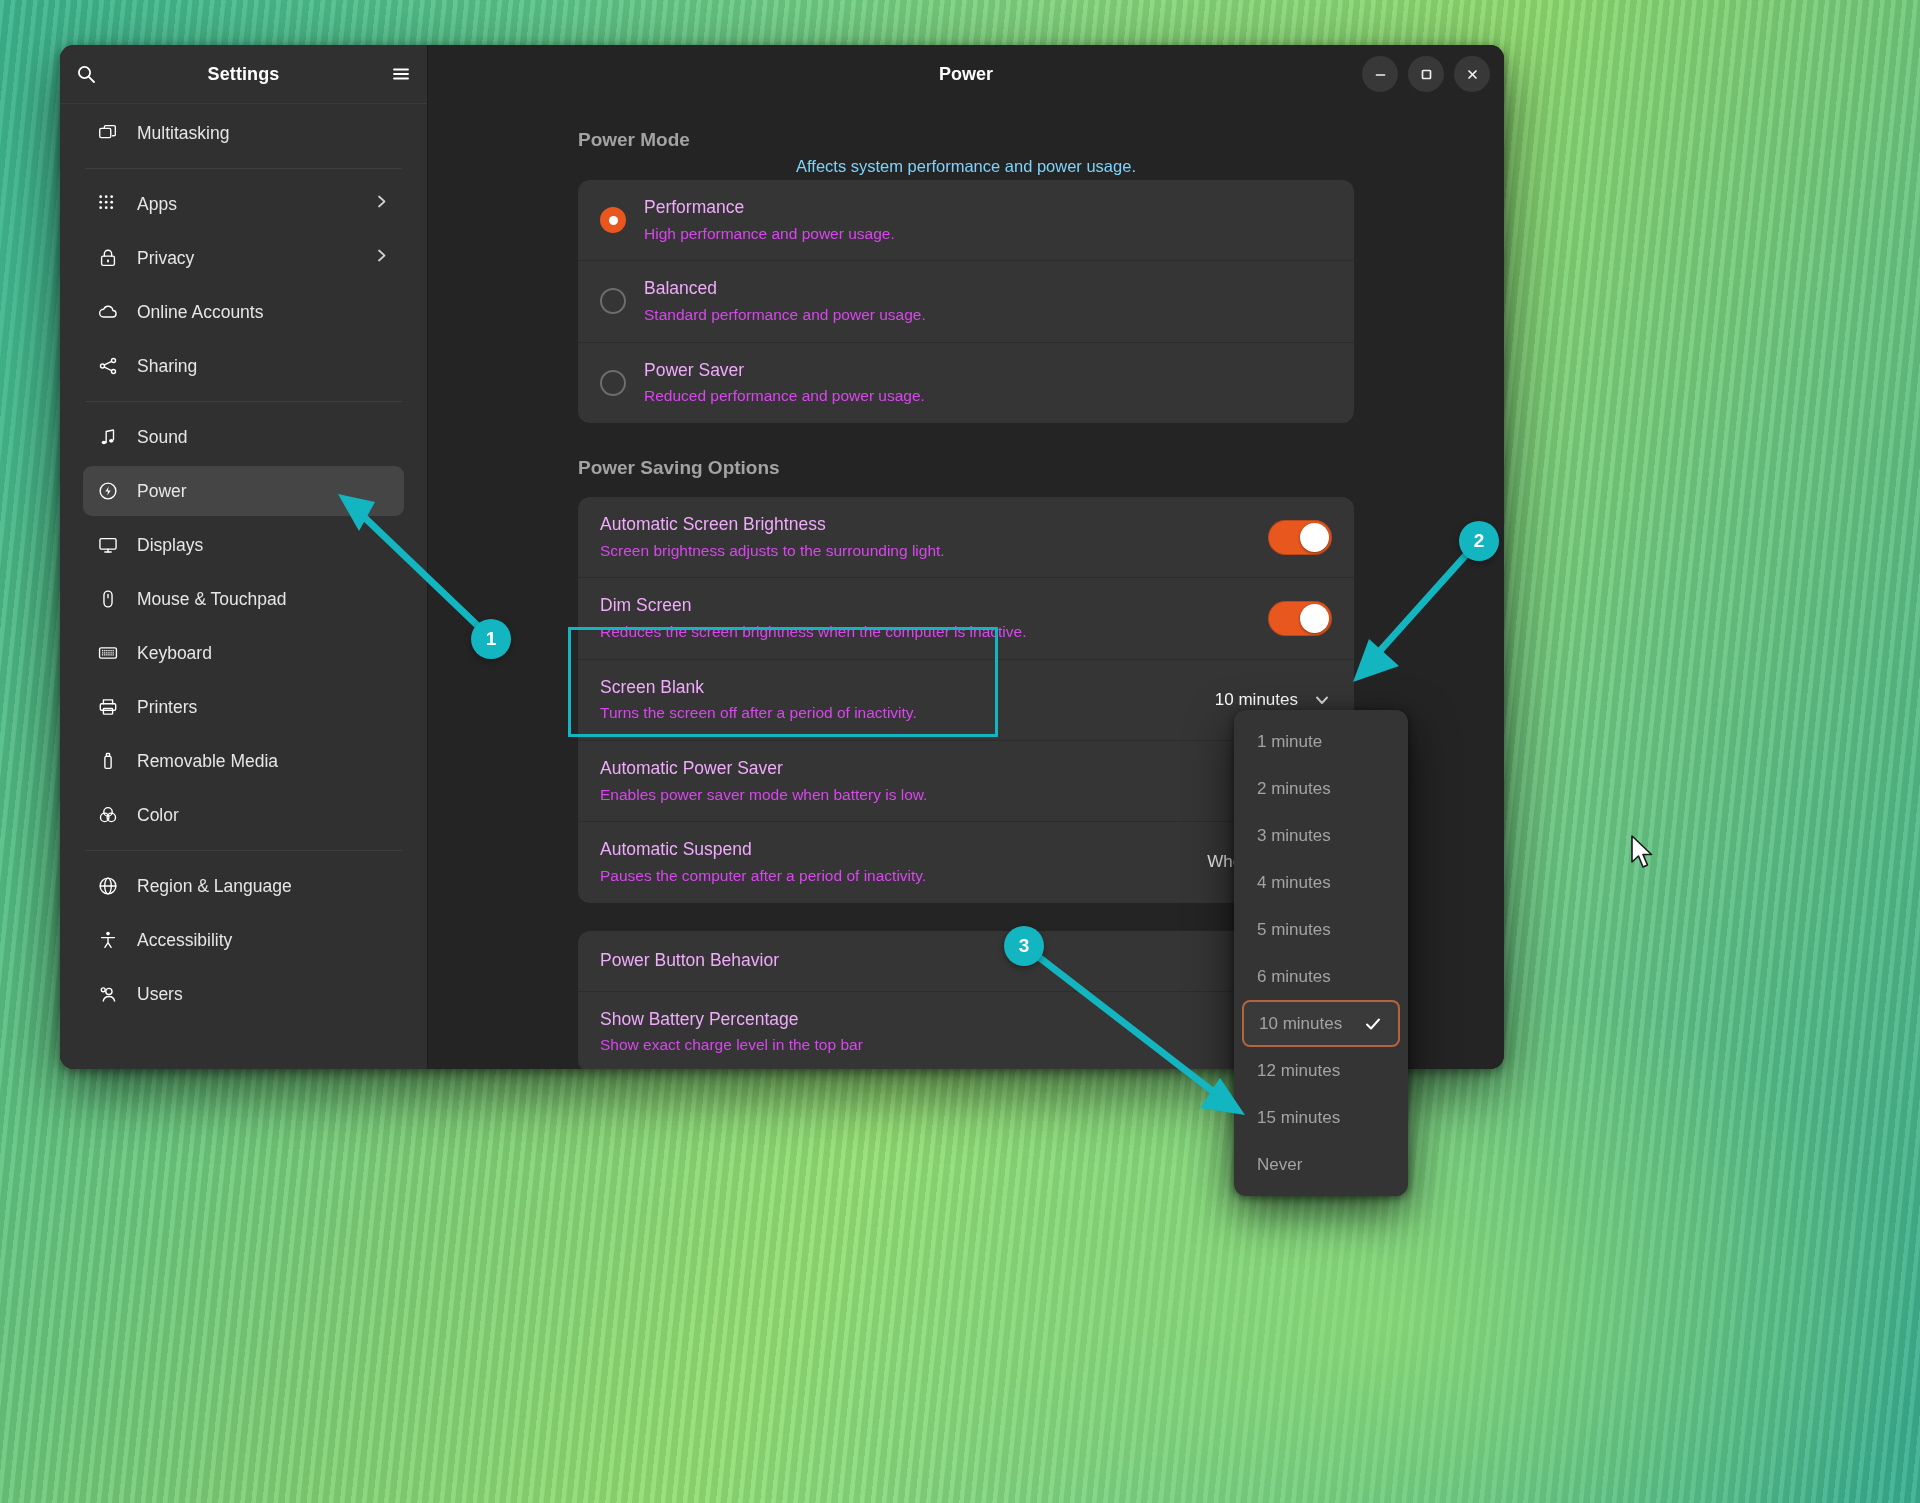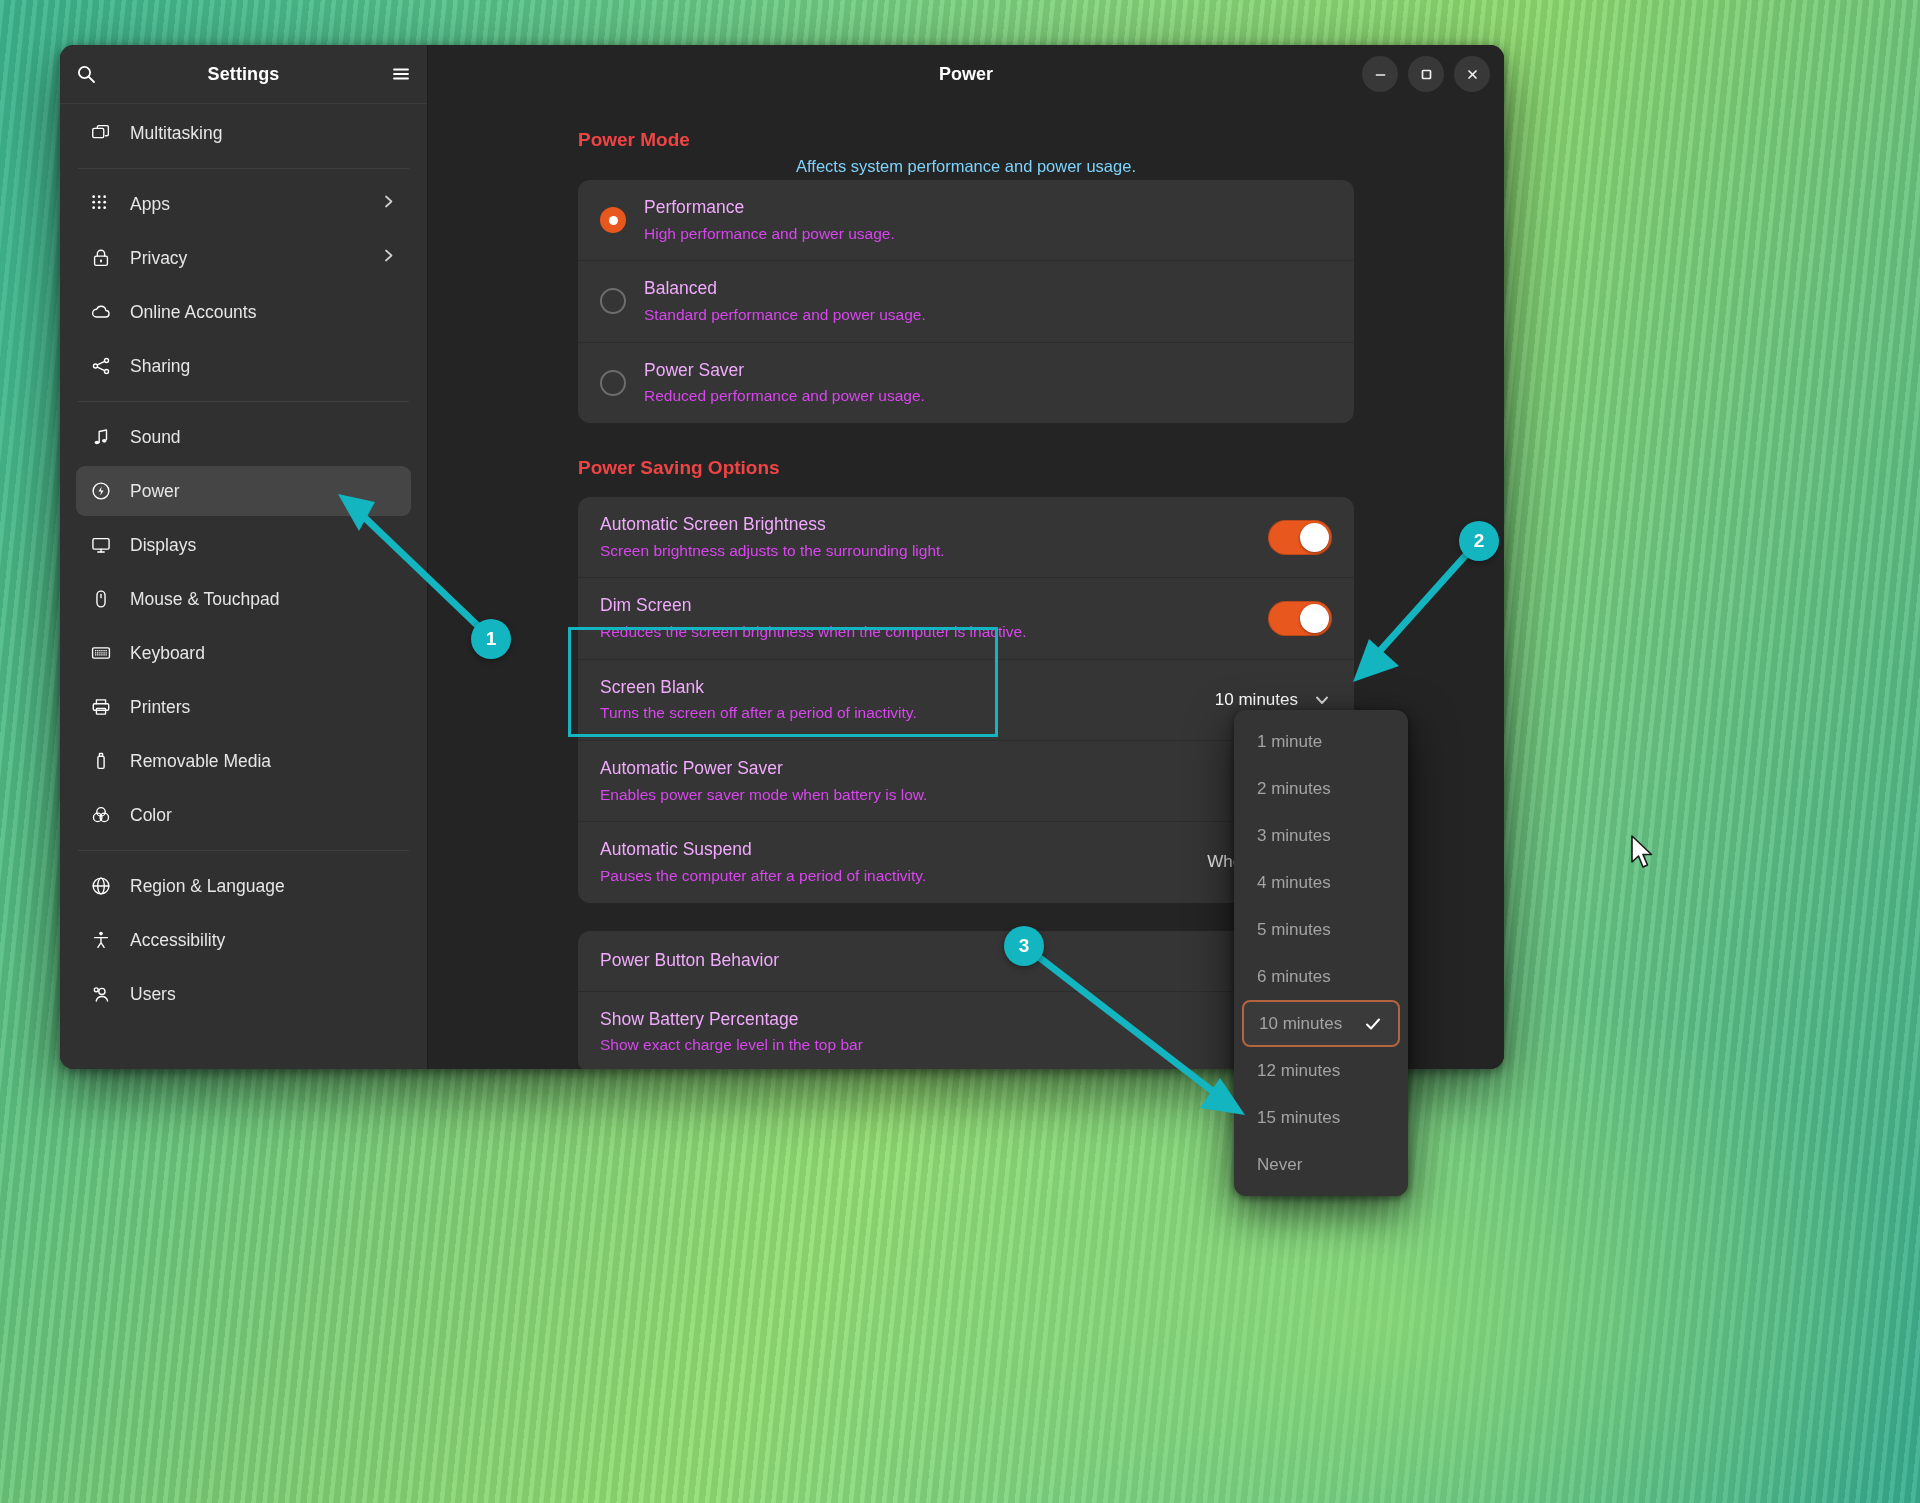--- a/index.html
+++ b/index.html
@@ -72,21 +72,21 @@
     font-weight: bold;
     color: #ffffff;
     letter-spacing: 0.1px;
   }
   .sidebar-divider-top {
     height: 1px; background: #3c3c3c; margin: 0;
   }
   #sidebar-list {
     flex: 1;
     overflow: hidden;
-    padding: 0 16px;
+    padding: 0 23px;
   }
   .nav-item {
     display: flex; align-items: center;
     height: 50px;
     padding: 0 14px;
     border-radius: 9px;
     color: #e6e6e6;
     font-size: 17.5px;
     gap: 18px;
     margin-top: 4px;
@@ -137,21 +137,21 @@
     flex: 1;
     overflow: hidden;
     padding: 0 0 0 0;
     position: relative;
   }
   .content-inner {
     padding: 26px 150px 0 150px;
   }
 
   .sec-title {
-    font-size: 19px; font-weight: bold; color: #ef4444;
+    font-size: 19px; font-weight: bold; color: #a3a3a3;
     margin-bottom: 6px;
   }
   .sec-sub {
     font-size: 16.5px; color: #7dd3fc; margin-bottom: 4px; text-align: center;
   }
 
   .card {
     background: #353535;
     border-radius: 12px;
     overflow: hidden;

